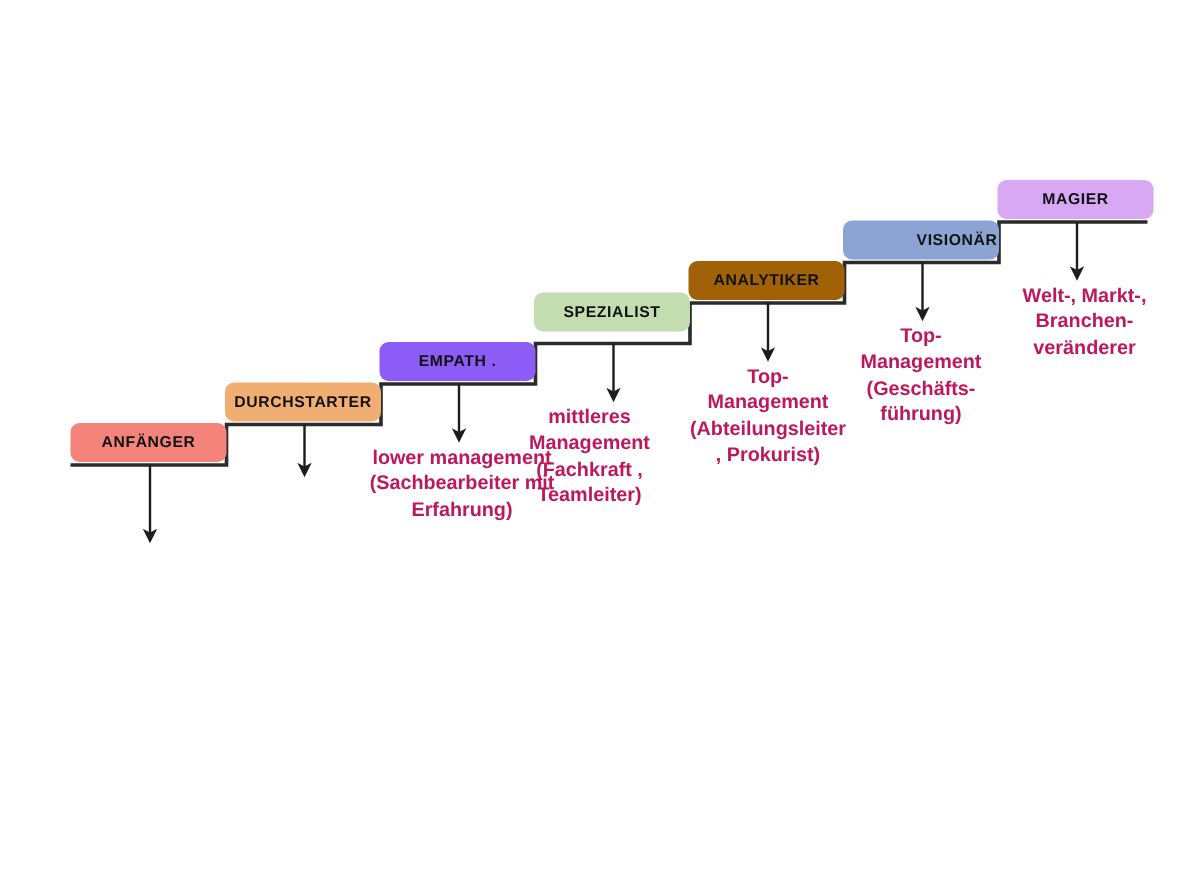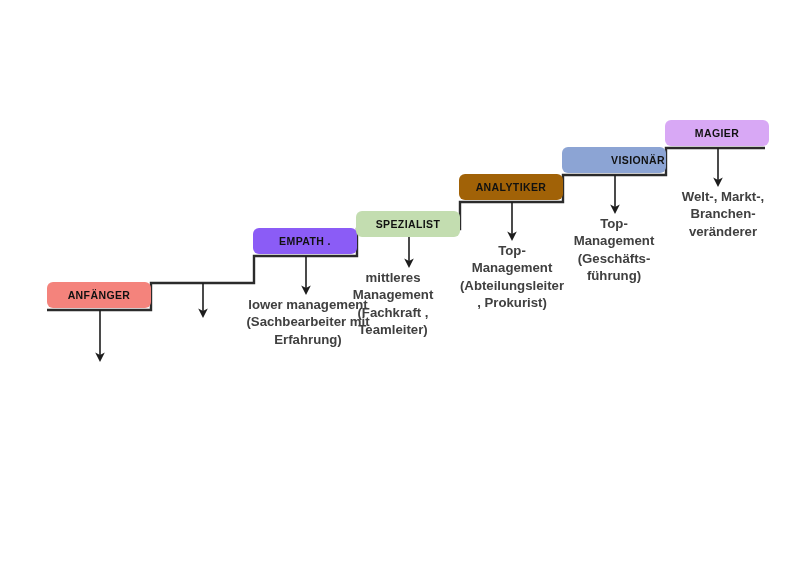--- a/index.html
+++ b/index.html
@@ -43,21 +43,21 @@
     color: #111111;
     white-space: nowrap;
     text-align: right;
   }
   .step-caption {
     position: absolute;
     box-sizing: border-box;
     font-size: 13.2px;
     font-weight: bold;
     line-height: 1.32;
-    color: #404040;
+    color: #be185d;
     text-align: center;
     white-space: pre-line;
   }
 </style>
 </head>
 <body style="background: rgb(255, 255, 255);">
 
 <div id="diagram-root">
 
   <svg id="stair-svg" viewBox="0 0 800 580" xmlns="http://www.w3.org/2000/svg">
@@ -73,27 +73,28 @@
         <line x1="306" y1="256" x2="306" y2="290" stroke="#1d1d1d" stroke-width="1.6" marker-end="url(#arrowhead)"></line>
         <line x1="409" y1="229" x2="409" y2="263" stroke="#1d1d1d" stroke-width="1.6" marker-end="url(#arrowhead)"></line>
         <line x1="512" y1="202" x2="512" y2="236" stroke="#1d1d1d" stroke-width="1.6" marker-end="url(#arrowhead)"></line>
         <line x1="615" y1="175" x2="615" y2="209" stroke="#1d1d1d" stroke-width="1.6" marker-end="url(#arrowhead)"></line>
         <line x1="718" y1="148" x2="718" y2="182" stroke="#1d1d1d" stroke-width="1.6" marker-end="url(#arrowhead)"></line>
       </g>
   </svg>
 
   <div class="step-box" style="left: 47px; top: 282px; width: 104px; background: rgb(244, 131, 124);">ANFÄNGER</div>
 
+  <div class="step-box" style="left: 150px; top: 255px; width: 104px; background: rgb(240, 174, 114);">DURCHSTARTER</div>
 
   <div class="step-box" style="left: 253px; top: 228px; width: 104px; background: #8b5cf6;">EMPATH .</div>
   <div class="step-caption" style="left: 246px; top: 296px; width: 124px;">lower management
 (Sachbearbeiter mit
 Erfahrung)</div>
 
-  <div class="step-box" style="left: 356px; top: 211px; width: 104px; background: rgb(195, 221, 176);">SPEZIALIST</div>
+  <div class="step-box" style="left: 356px; top: 195px; width: 104px; background: rgb(195, 221, 176);">SPEZIALIST</div>
   <div class="step-caption" style="left: 338px; top: 269px; width: 110px;">mittleres
 Management
 (Fachkraft ,
 Teamleiter)</div>
 
   <div class="step-box" style="left: 459px; top: 174px; width: 104px; background: #a16207;">ANALYTIKER</div>
   <div class="step-caption" style="left: 450px; top: 242px; width: 124px;">Top-
 Management
 (Abteilungsleiter
 , Prokurist)</div>

